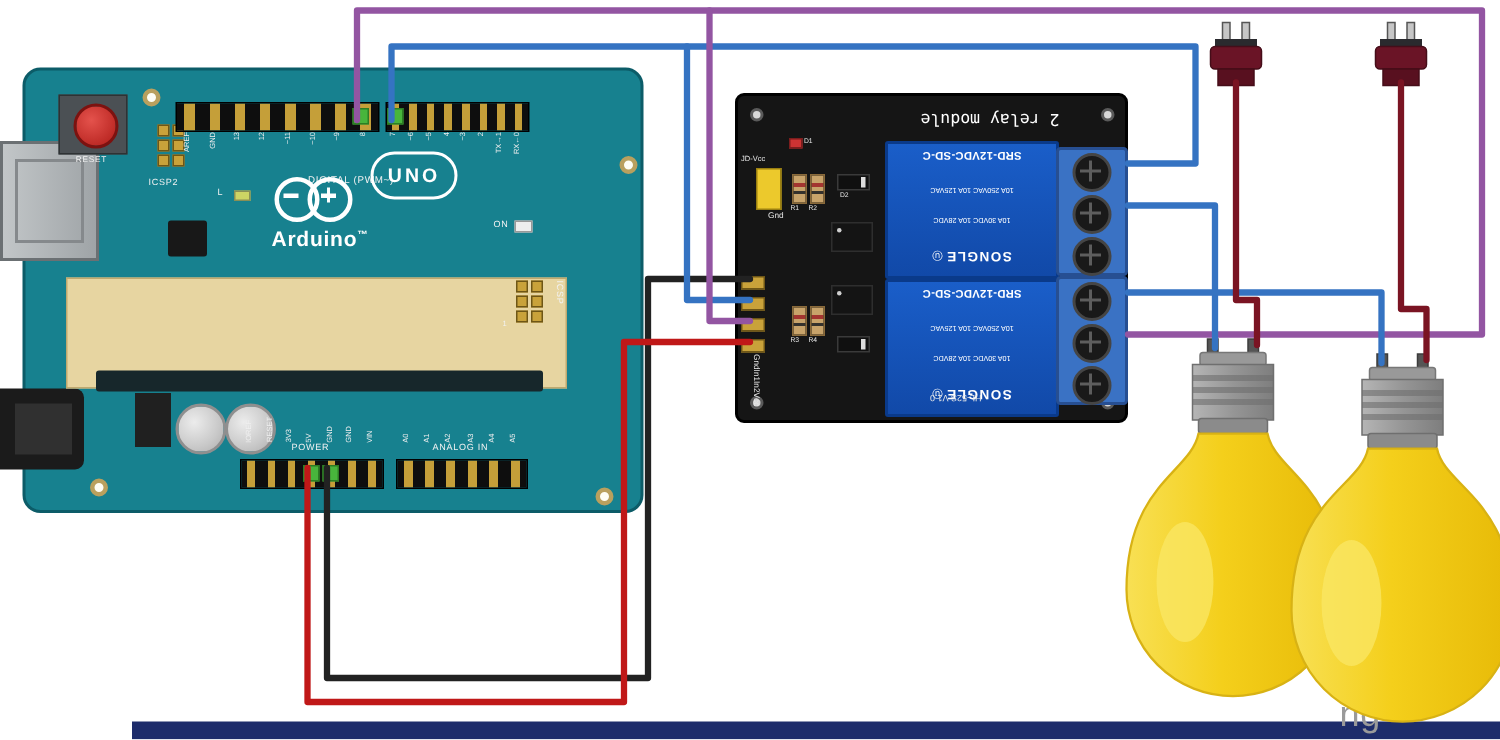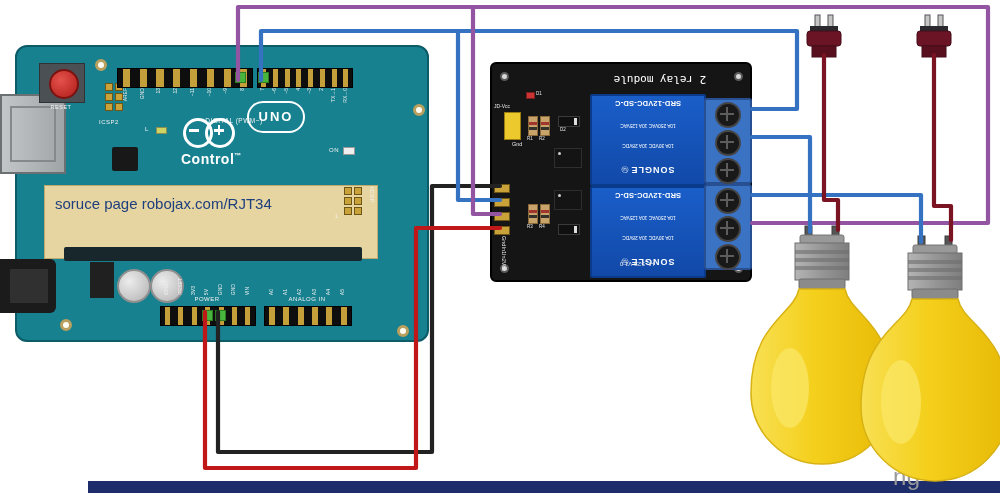--- a/index.html
+++ b/index.html
@@ -184,27 +184,26 @@
     <div class="wlabel" style="left:110px;top:114px;">RX</div>
     <div class="abs" style="left:95px;top:100px;width:26px;height:24px;background:#181818;border-radius:2px;"></div>
 
     <div class="logoc" style="left:166px;top:71px;"></div>
     <div class="logoc" style="left:188px;top:71px;"></div>
     <div class="wbar" style="left:172px;top:82px;width:10px;height:2.5px;"></div>
     <div class="wbar" style="left:197px;top:82px;width:10px;height:2.5px;"></div>
     <div class="wbar" style="left:200.5px;top:78px;width:2.5px;height:10px;"></div>
     <div class="abs" style="left:230px;top:54px;width:54px;height:28px;border:2.5px solid #fff;border-radius:16px;color:#fff;font-size:13px;font-weight:bold;letter-spacing:2px;text-align:center;line-height:28px;">UNO</div>
     <div class="abs" style="left:164px;top:104px;color:#fff;font-size:14px;font-weight:bold;letter-spacing:.5px;">
-      <span>Control</span><sup style="font-size:7px;">™</sup>
+      <span>Arduino</span><sup style="font-size:7px;">™</sup>
     </div>
     <div class="wlabel" style="left:312px;top:100px;">ON</div>
     <div class="abs" style="left:326px;top:100px;width:10px;height:6px;background:#eeeeee;border:1px solid #999;"></div>
 
     <div class="note">
-      <div>soruce page robojax.com/RJT34</div>
     </div>
 
     <div class="abs" style="left:47px;top:200px;width:298px;height:14px;background:#17272b;border-radius:2px;"></div>
 
     <div class="abs" style="left:73px;top:215px;width:24px;height:36px;background:#202020;"></div>
     <div class="abs" style="left:100px;top:222px;width:30px;height:30px;border-radius:50%;background:radial-gradient(circle at 35% 35%,#ececec,#c9c9c9 60%,#adadad);border:2px solid #8f8f8f;"></div>
     <div class="abs" style="left:133px;top:222px;width:30px;height:30px;border-radius:50%;background:radial-gradient(circle at 35% 35%,#ececec,#c9c9c9 60%,#adadad);border:2px solid #8f8f8f;"></div>
 
     <div class="icsp" style="left:327px;top:140px;">
       <i></i>

